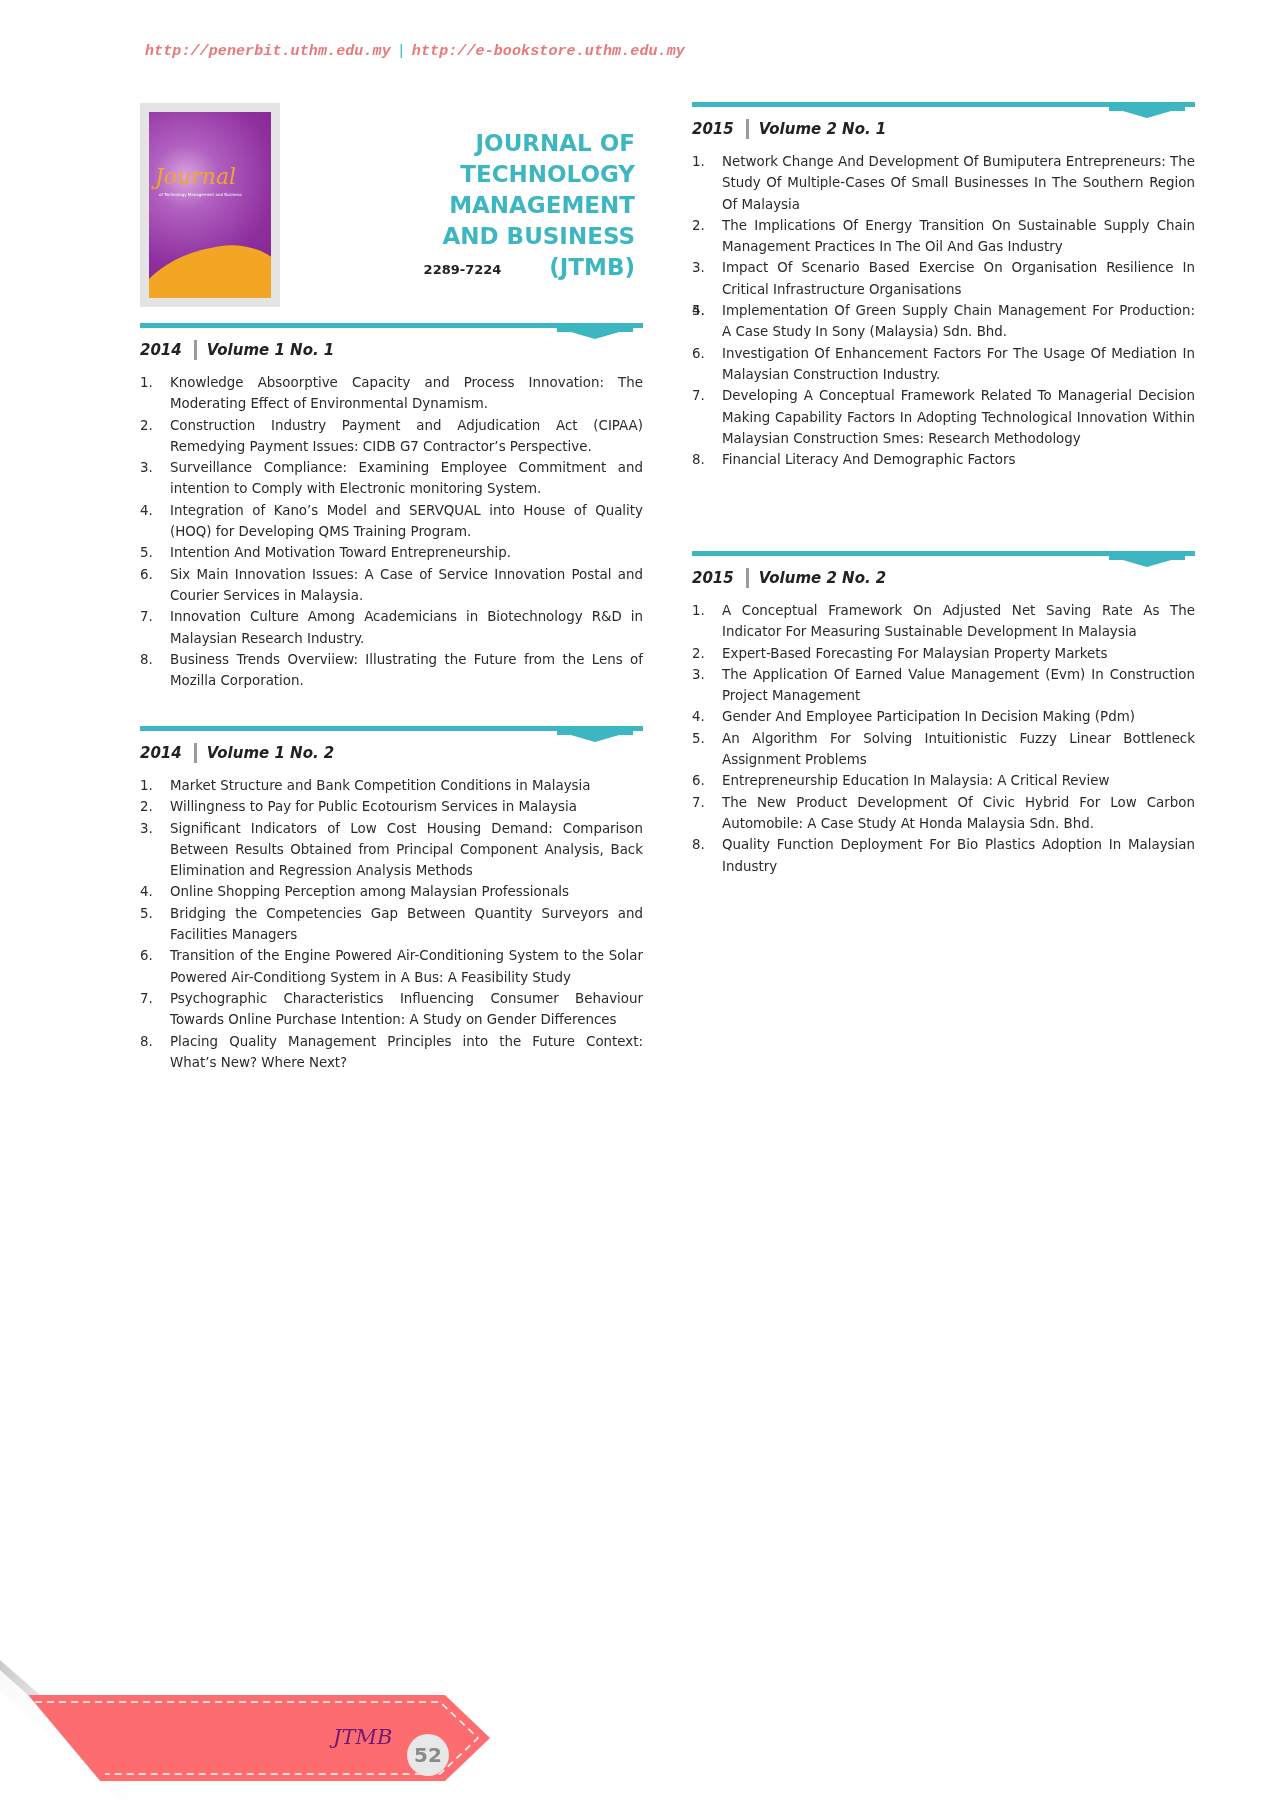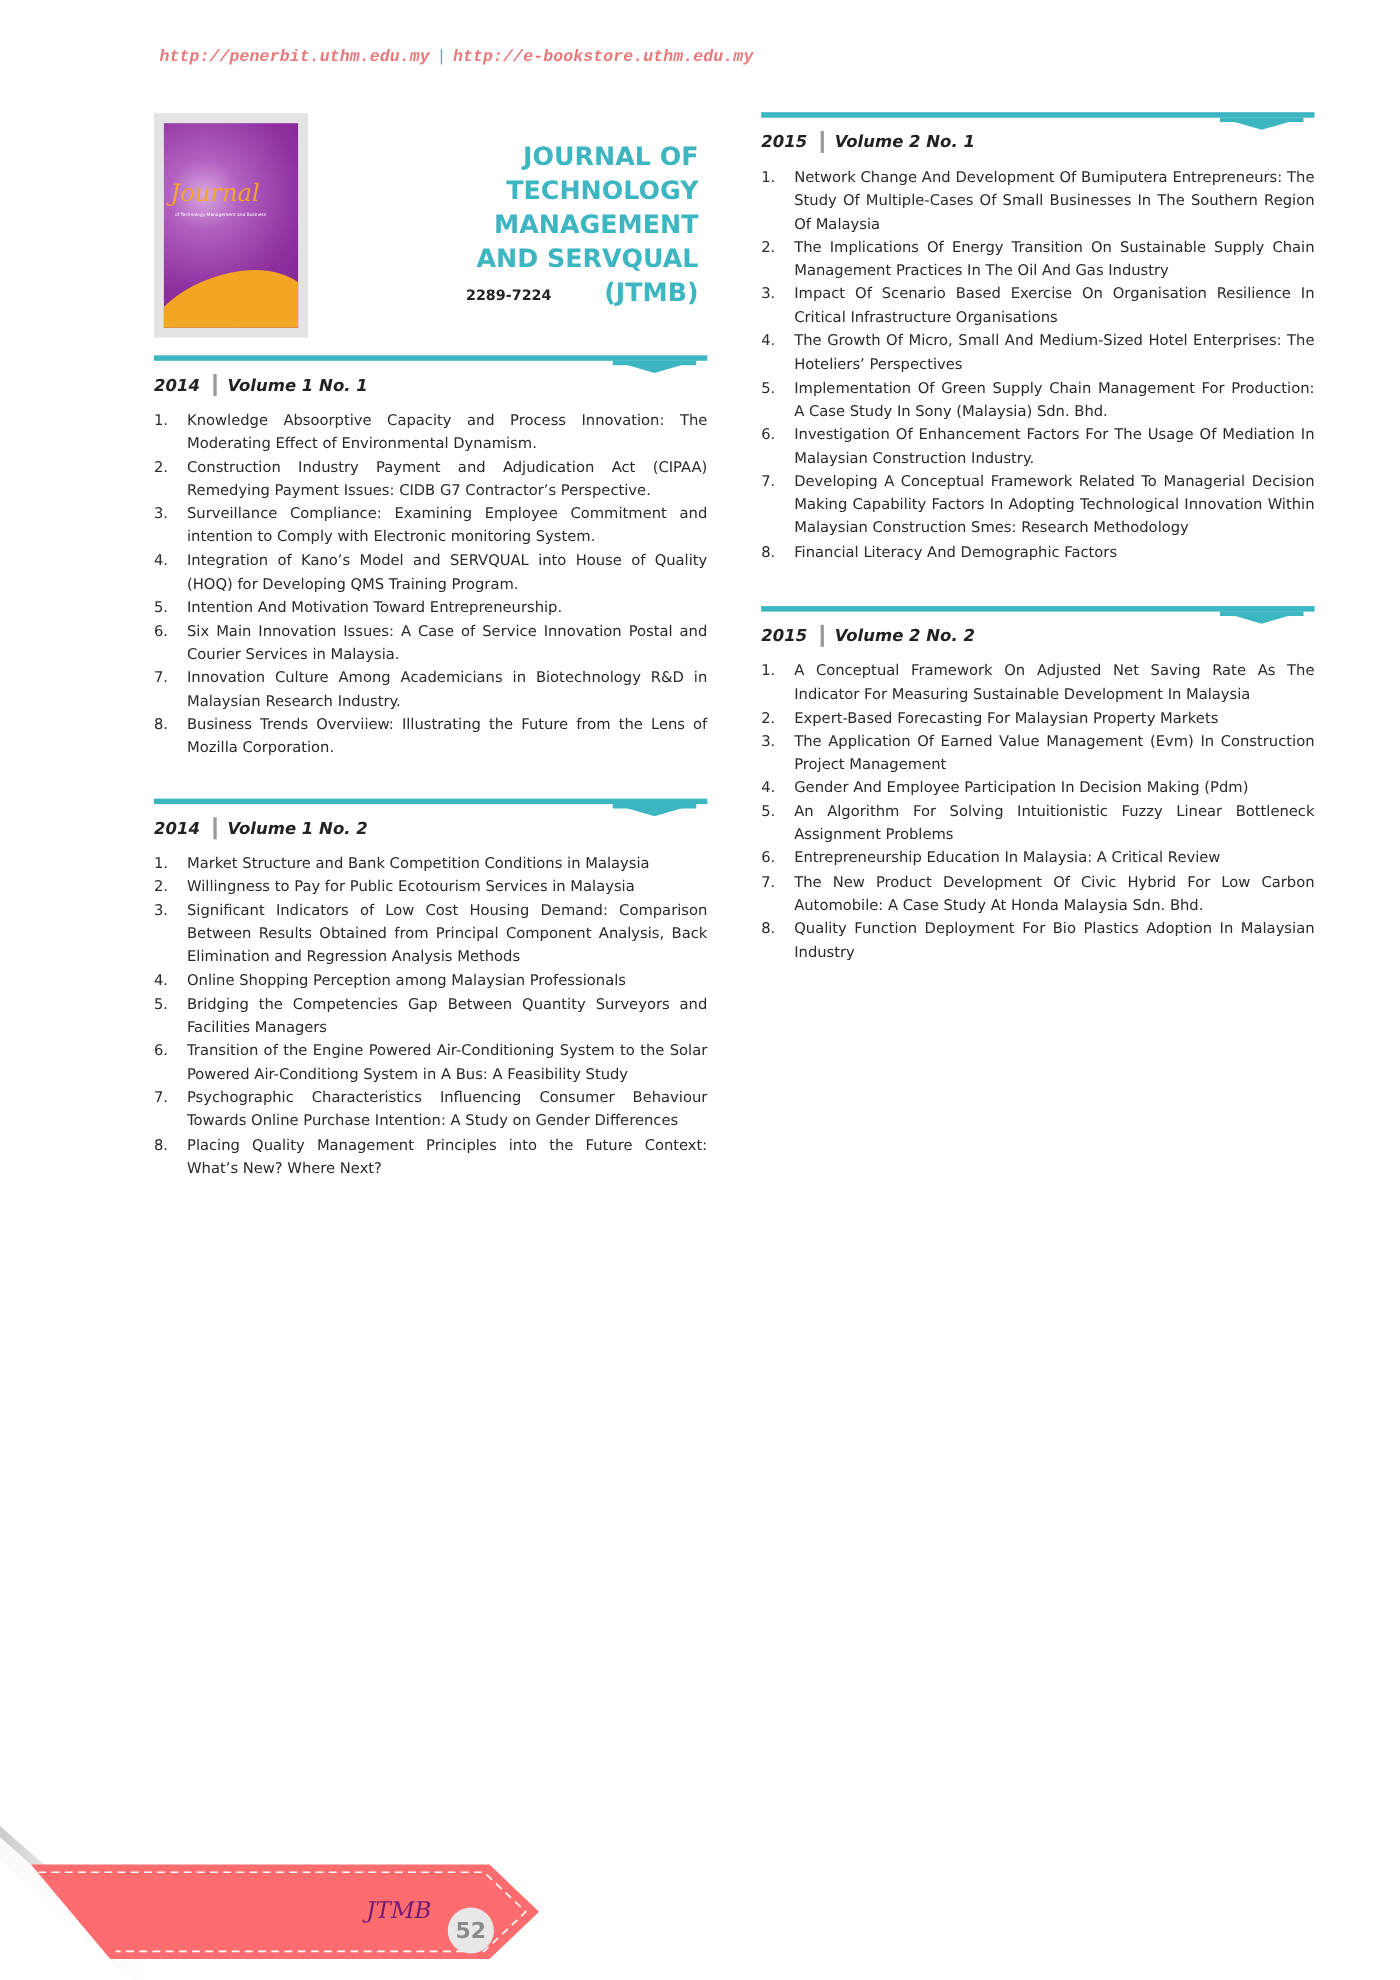--- a/index.html
+++ b/index.html
@@ -49,21 +49,21 @@
   <div class="cover-inner">
     <div class="orange"></div>
     <div class="jword">Journal</div>
     <div class="jsub">of Technology Management and Business</div>
   </div>
 </div>
 
 <div class="jt-title">
   <div>JOURNAL OF</div>
   <div>TECHNOLOGY MANAGEMENT</div>
-  <div>AND SERVQUAL</div>
+  <div>AND BUSINESS</div>
   <div>(JTMB)</div>
 </div>
 <div class="jt-issn">2289-7224</div>
 
 <div class="section" style="left:140px; top:323px;">
   <div class="rule">
       <div class="tab"></div>
     </div>
   <div class="sec-head">
     <span>2014</span>
@@ -109,21 +109,21 @@
     </div>
   <div class="sec-head">
     <span>2015</span>
       <span class="bar"></span>
       <span>Volume 2 No. 1</span>
   </div>
   <ol class="items">
     <li><span class="num">1.</span><span>Network Change And Development Of Bumiputera Entrepreneurs: The Study Of Multiple-Cases Of Small Businesses In The Southern Region Of Malaysia</span></li>
     <li><span class="num">2.</span><span>The Implications Of Energy Transition On Sustainable Supply Chain Management Practices In The Oil And Gas Industry</span></li>
     <li><span class="num">3.</span><span>Impact Of Scenario Based Exercise On Organisation Resilience In Critical Infrastructure Organisations</span></li>
-    <li><span class="num">4.</span><span>The Growth Of Micro, Small And Medium-Sized Hotel Enterprises: The Hoteliers’ Perspectives</span></li>
+    <li><span class="num">4.</span></li>
     <li><span class="num">5.</span><span>Implementation Of Green Supply Chain Management For Production: A Case Study In Sony (Malaysia) Sdn. Bhd.</span></li>
     <li><span class="num">6.</span><span>Investigation Of Enhancement Factors For The Usage Of Mediation In Malaysian Construction Industry.</span></li>
     <li><span class="num">7.</span><span>Developing A Conceptual Framework Related To Managerial Decision Making Capability Factors In Adopting Technological Innovation Within Malaysian Construction Smes: Research Methodology</span></li>
     <li><span class="num">8.</span><span>Financial Literacy And Demographic Factors</span></li>
   </ol>
 </div>
 
 <div class="section" style="left:692px; top:551px;">
   <div class="rule">
       <div class="tab"></div>

